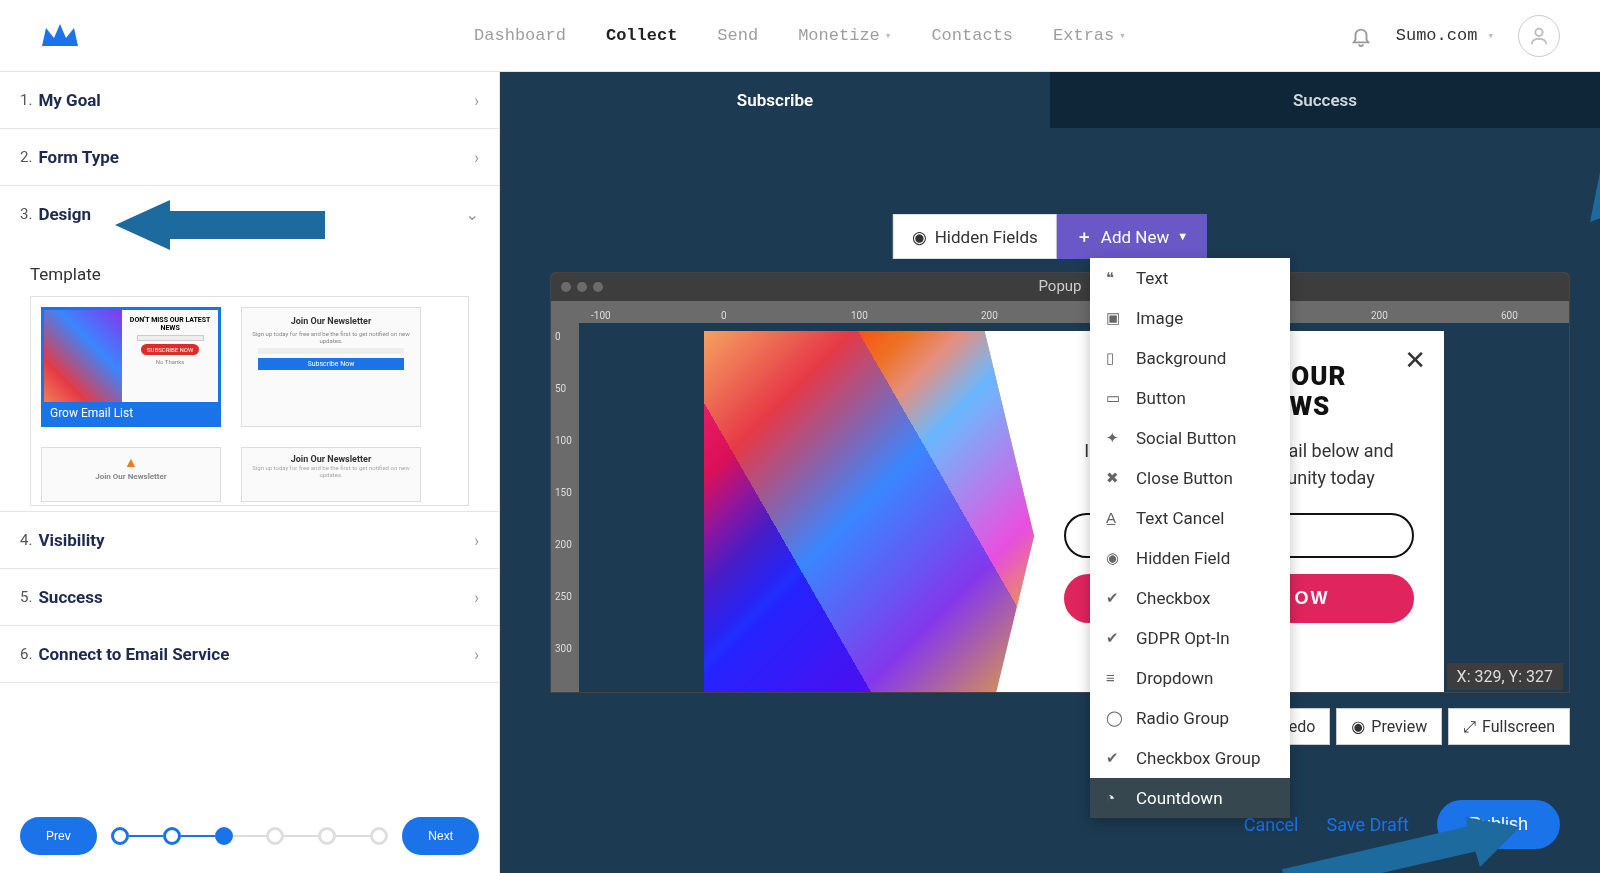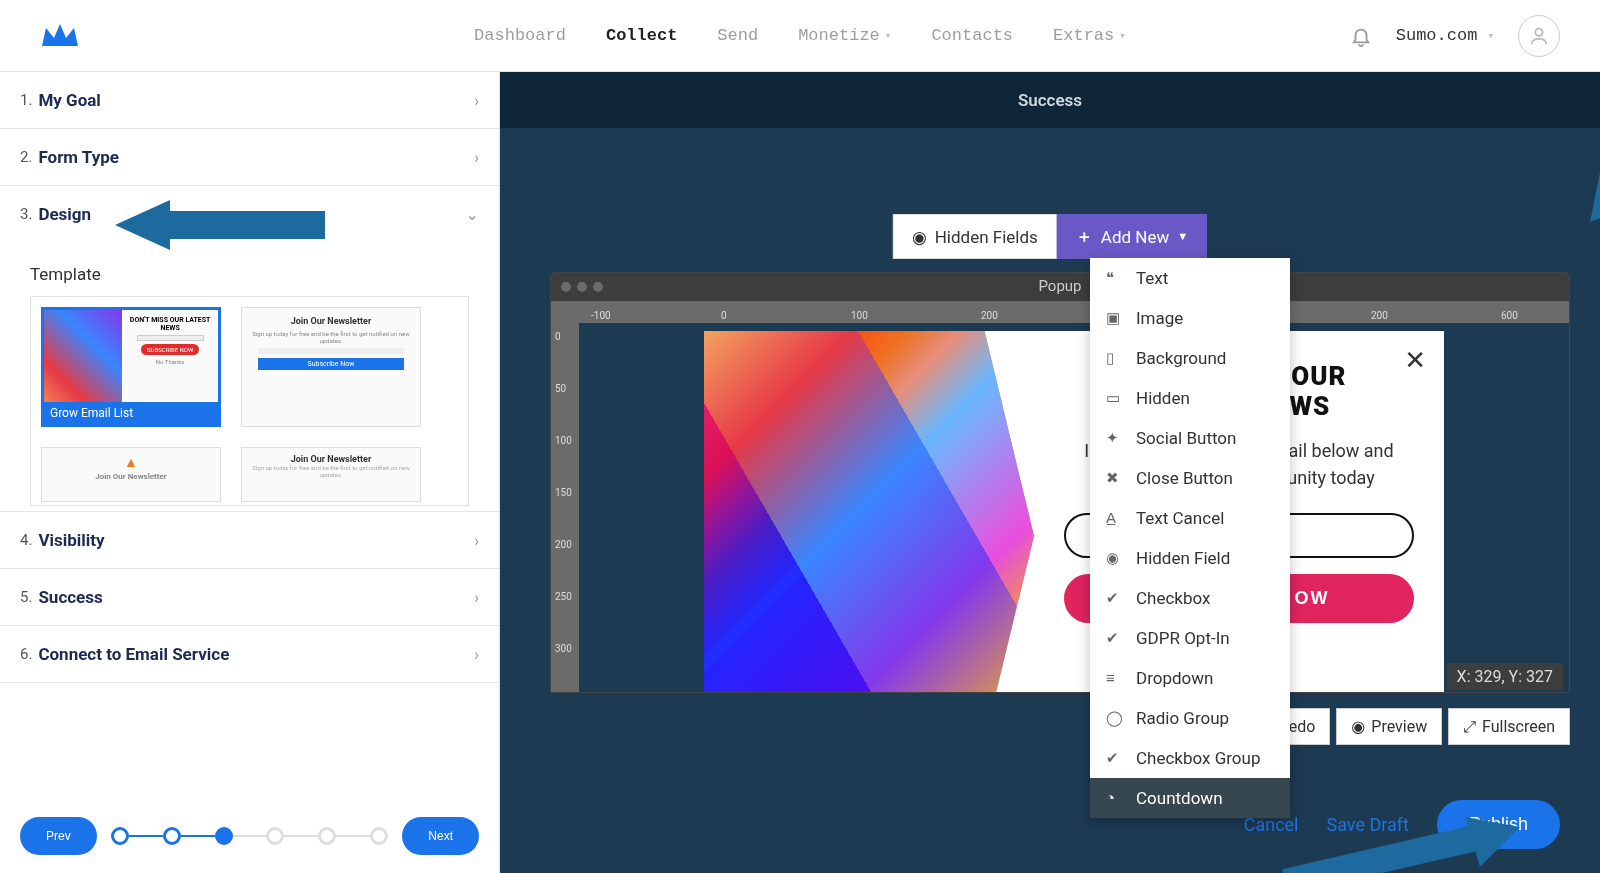--- a/index.html
+++ b/index.html
@@ -218,20 +218,21 @@
         <div class="pdot gray"></div>
           <div class="pline gray"></div>
         <div class="pdot gray"></div>
       </div>
       <button class="pill-btn">Next</button>
     </div>
   </div>
 
   <div class="canvas-area">
     <div class="tabs">
+      <div class="tab">Subscribe</div>
       <div class="tab inactive">Success</div>
     </div>
 
     <div class="toolbar">
       <div class="tb-btn">
         <span>◉</span>
         <span>Hidden Fields</span>
       </div>
       <div class="tb-btn purple">
         <span class="plus">＋</span>
@@ -248,21 +249,21 @@
       <div class="dd-item">
           <span class="ic">▣</span>
           <span>Image</span>
         </div>
       <div class="dd-item">
           <span class="ic">▯</span>
           <span>Background</span>
         </div>
       <div class="dd-item">
           <span class="ic">▭</span>
-          <span>Hidden</span>
+          <span>Button</span>
         </div>
       <div class="dd-item">
           <span class="ic">✦</span>
           <span>Social Button</span>
         </div>
       <div class="dd-item">
           <span class="ic">✖</span>
           <span>Close Button</span>
         </div>
       <div class="dd-item">

